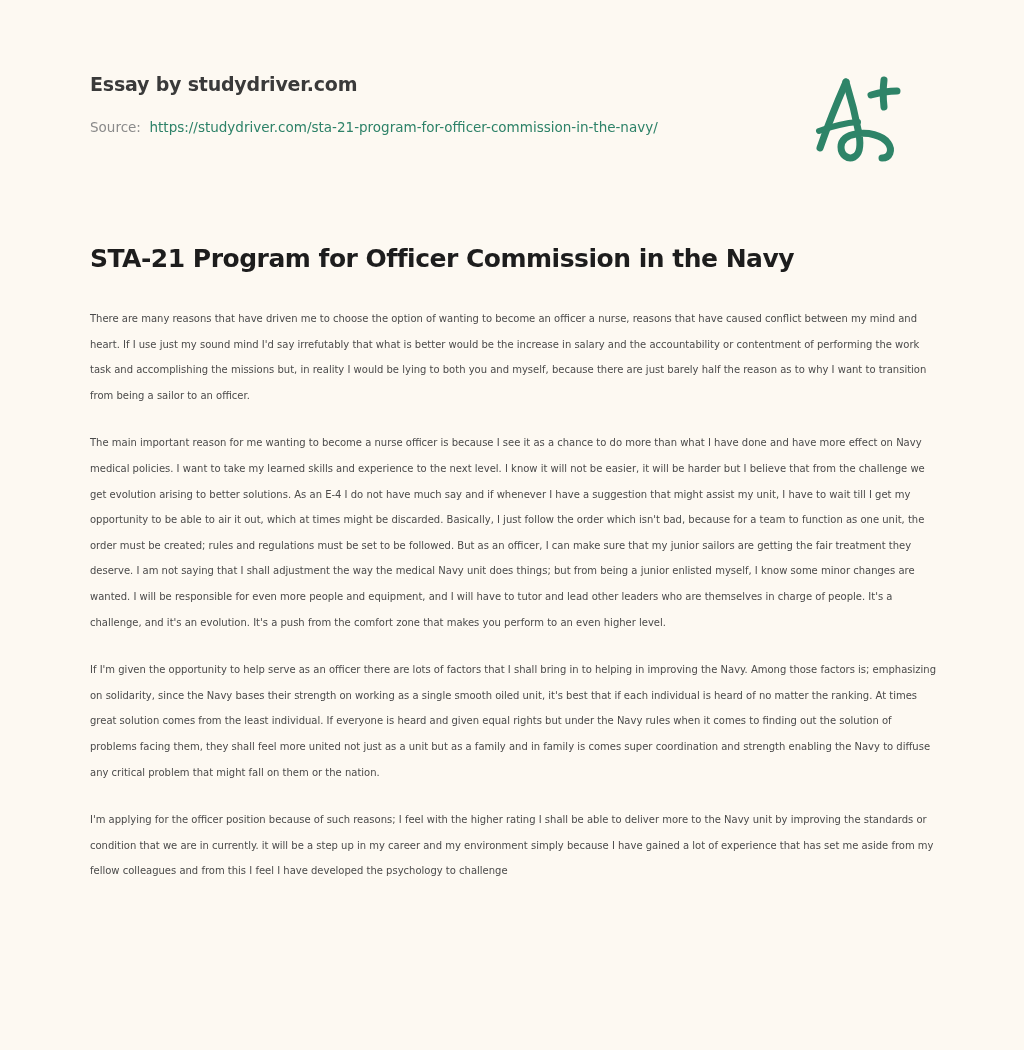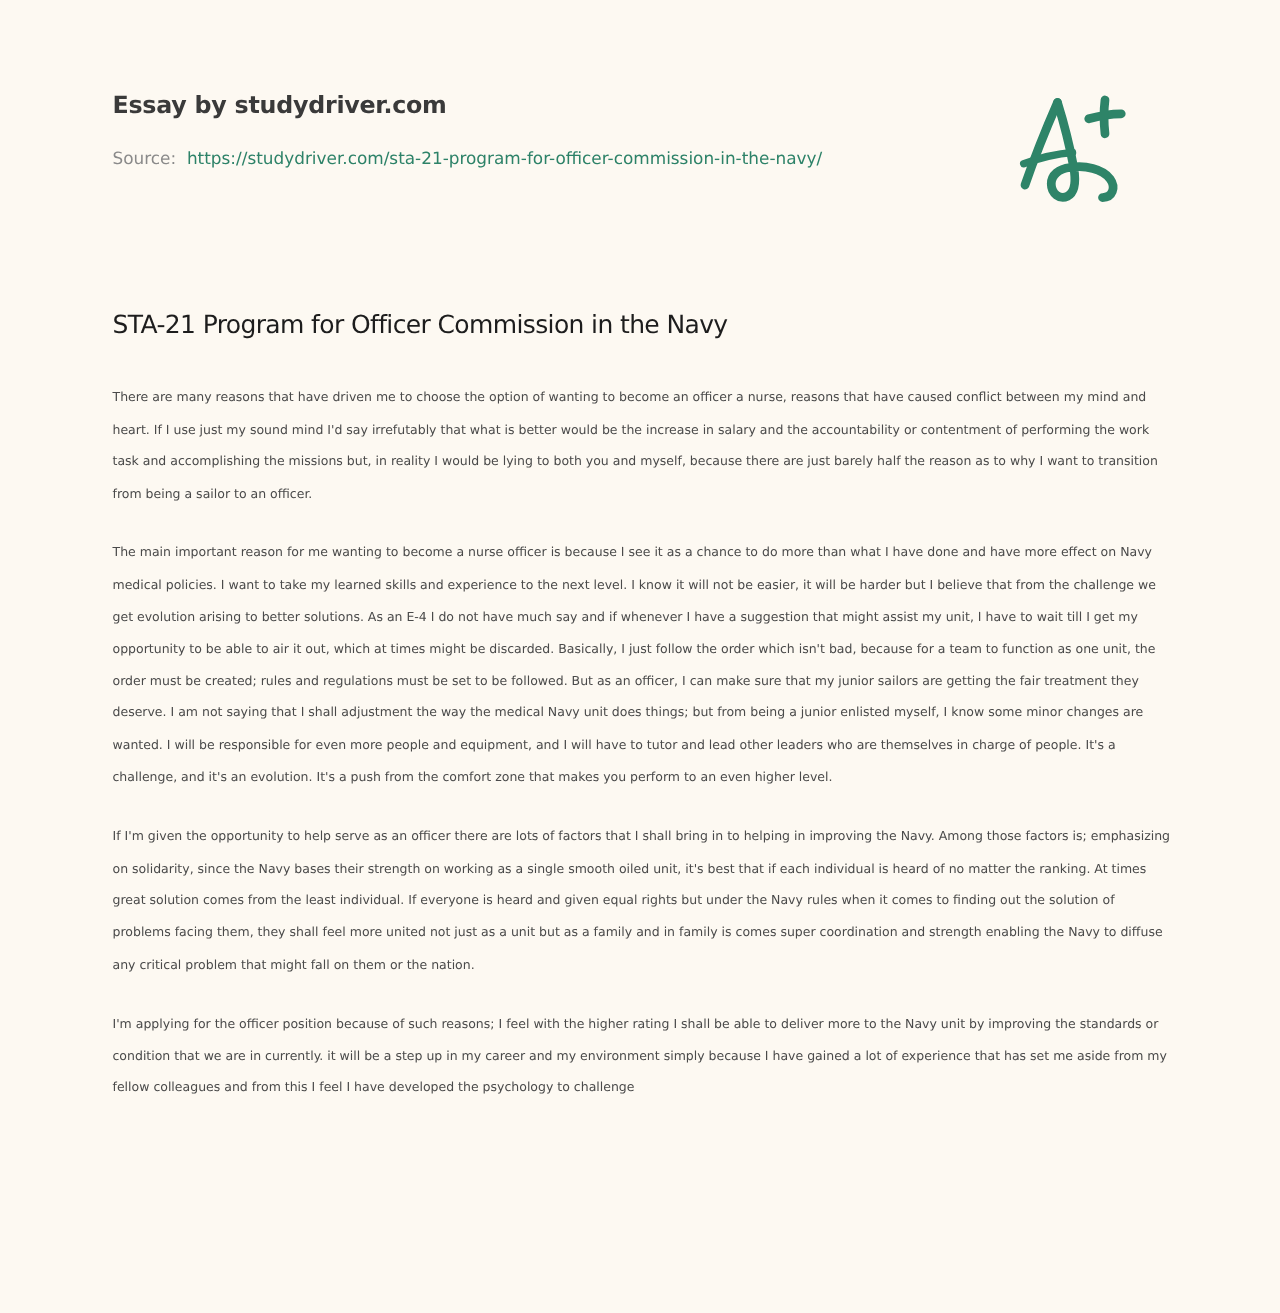--- a/index.html
+++ b/index.html
@@ -73,22 +73,22 @@
     height: 110px;
   }
   .content {
     position: absolute;
     top: 240px;
     left: 90px;
     width: 848px;
   }
   .doc-title {
     font-family: "DejaVu Sans", sans-serif;
-    font-size: 20px;
-    font-weight: normal;
+    font-size: 25px;
+    font-weight: bold;
     color: #1d1d1d;
     letter-spacing: -0.5px;
     line-height: 38px;
     margin: 0 0 28px 0;
   }
   .body-copy p {
     font-family: "DejaVu Sans", sans-serif;
     font-size: 10px;
     line-height: 25.6px;
     color: #4a4a4a;

